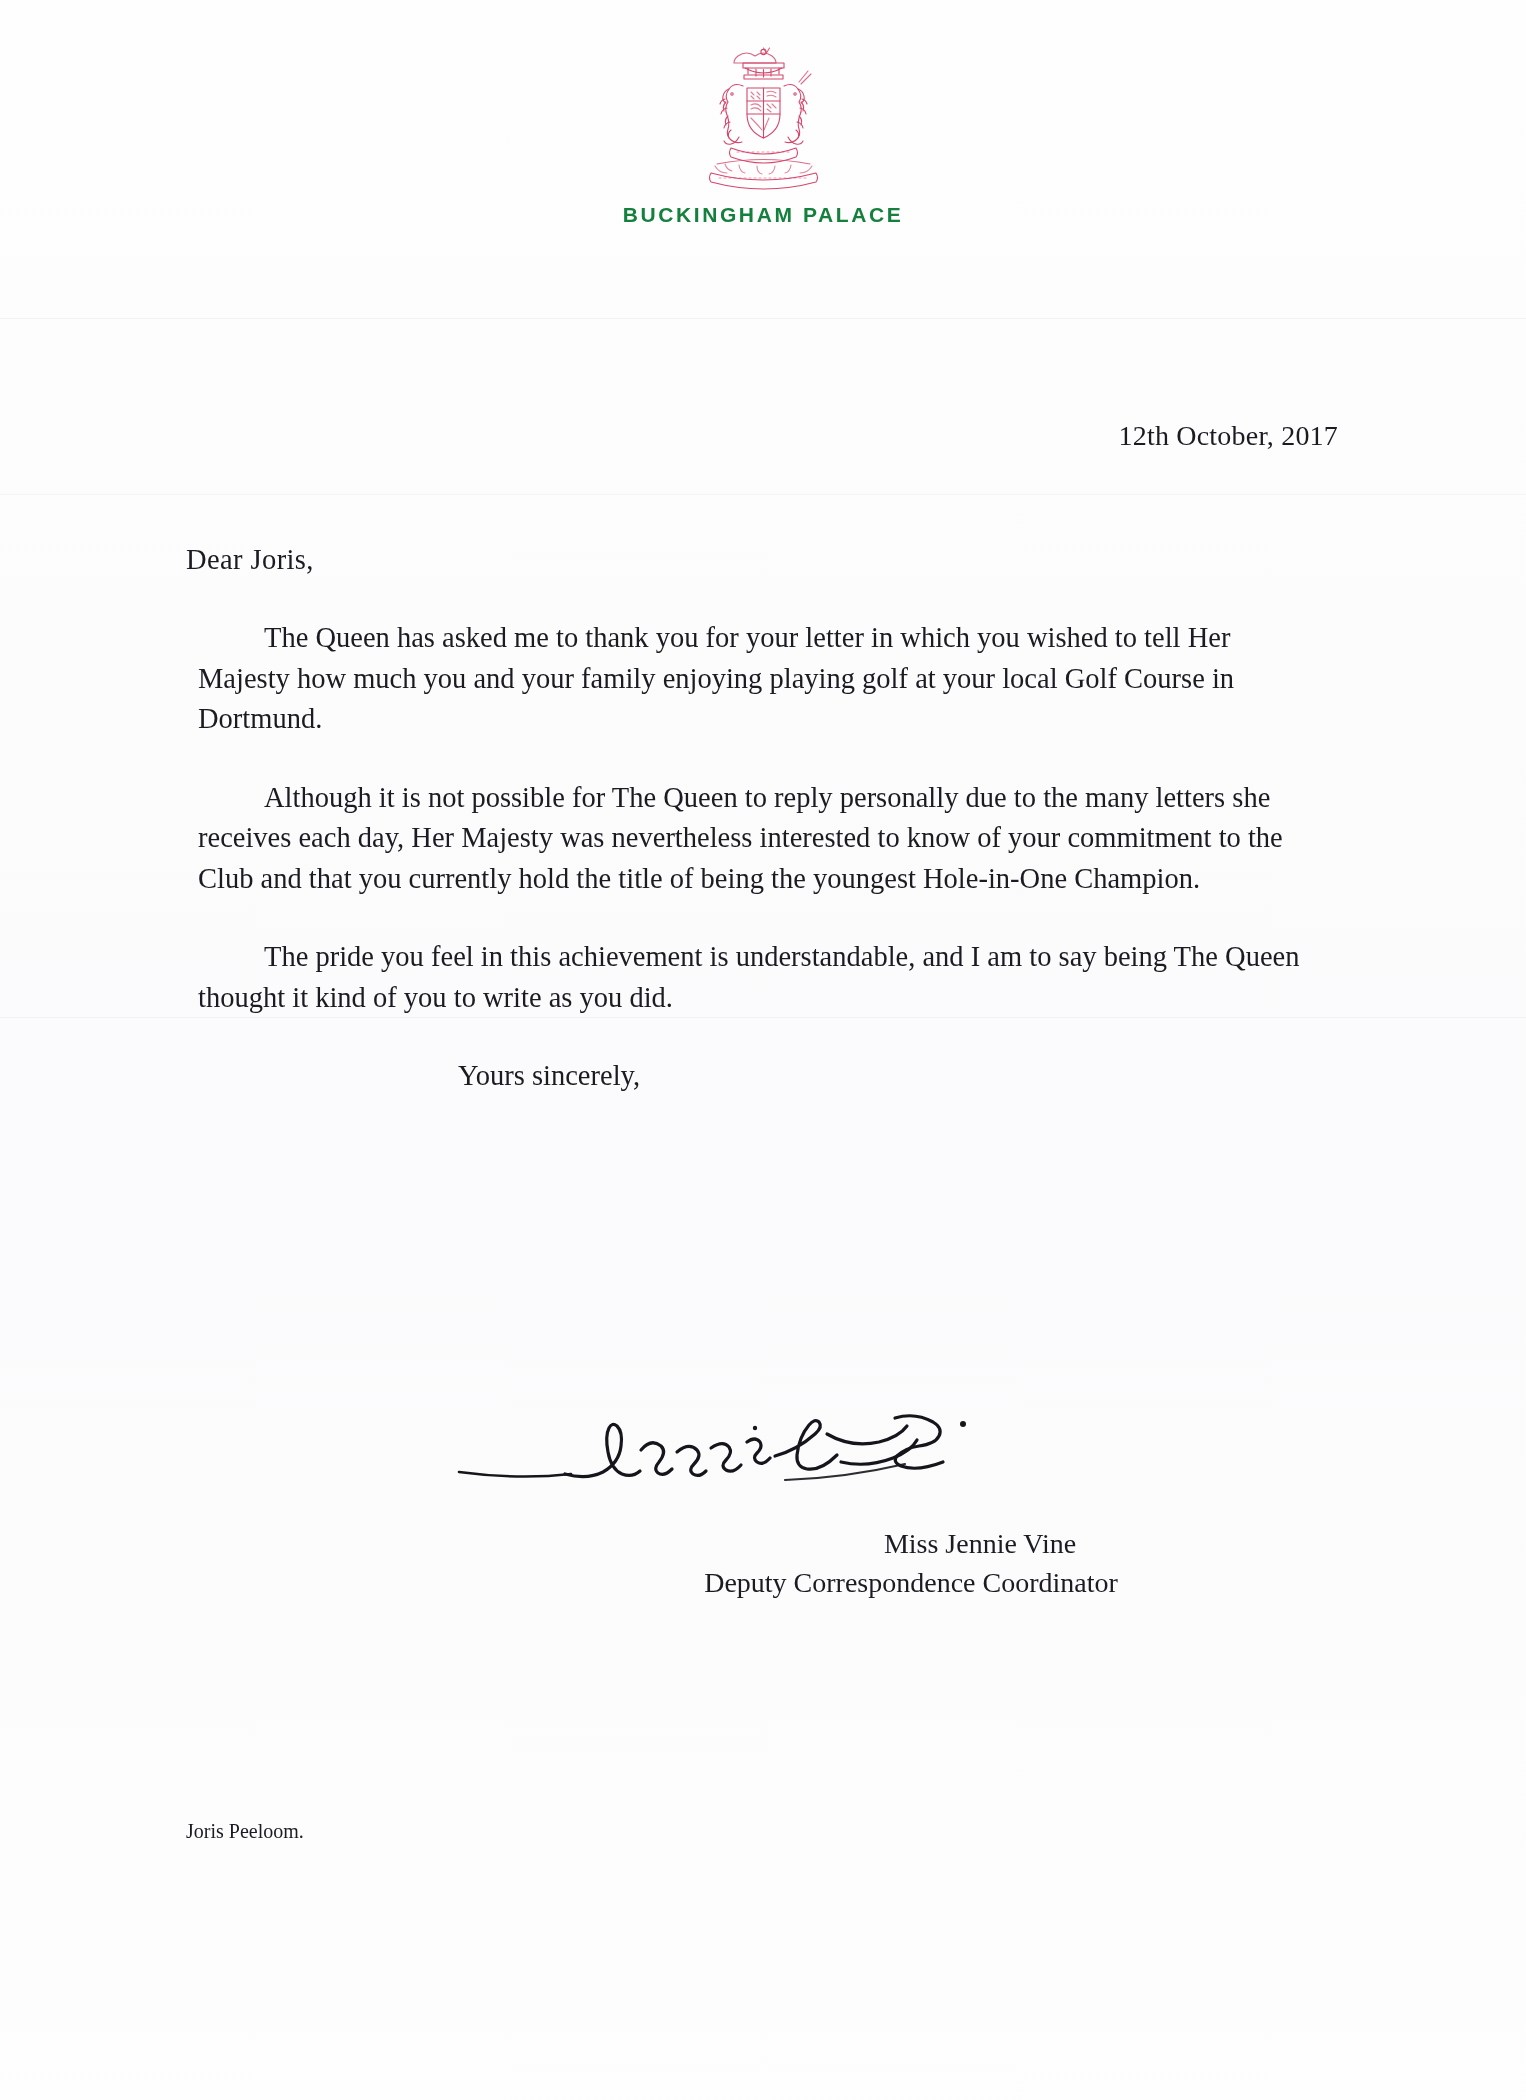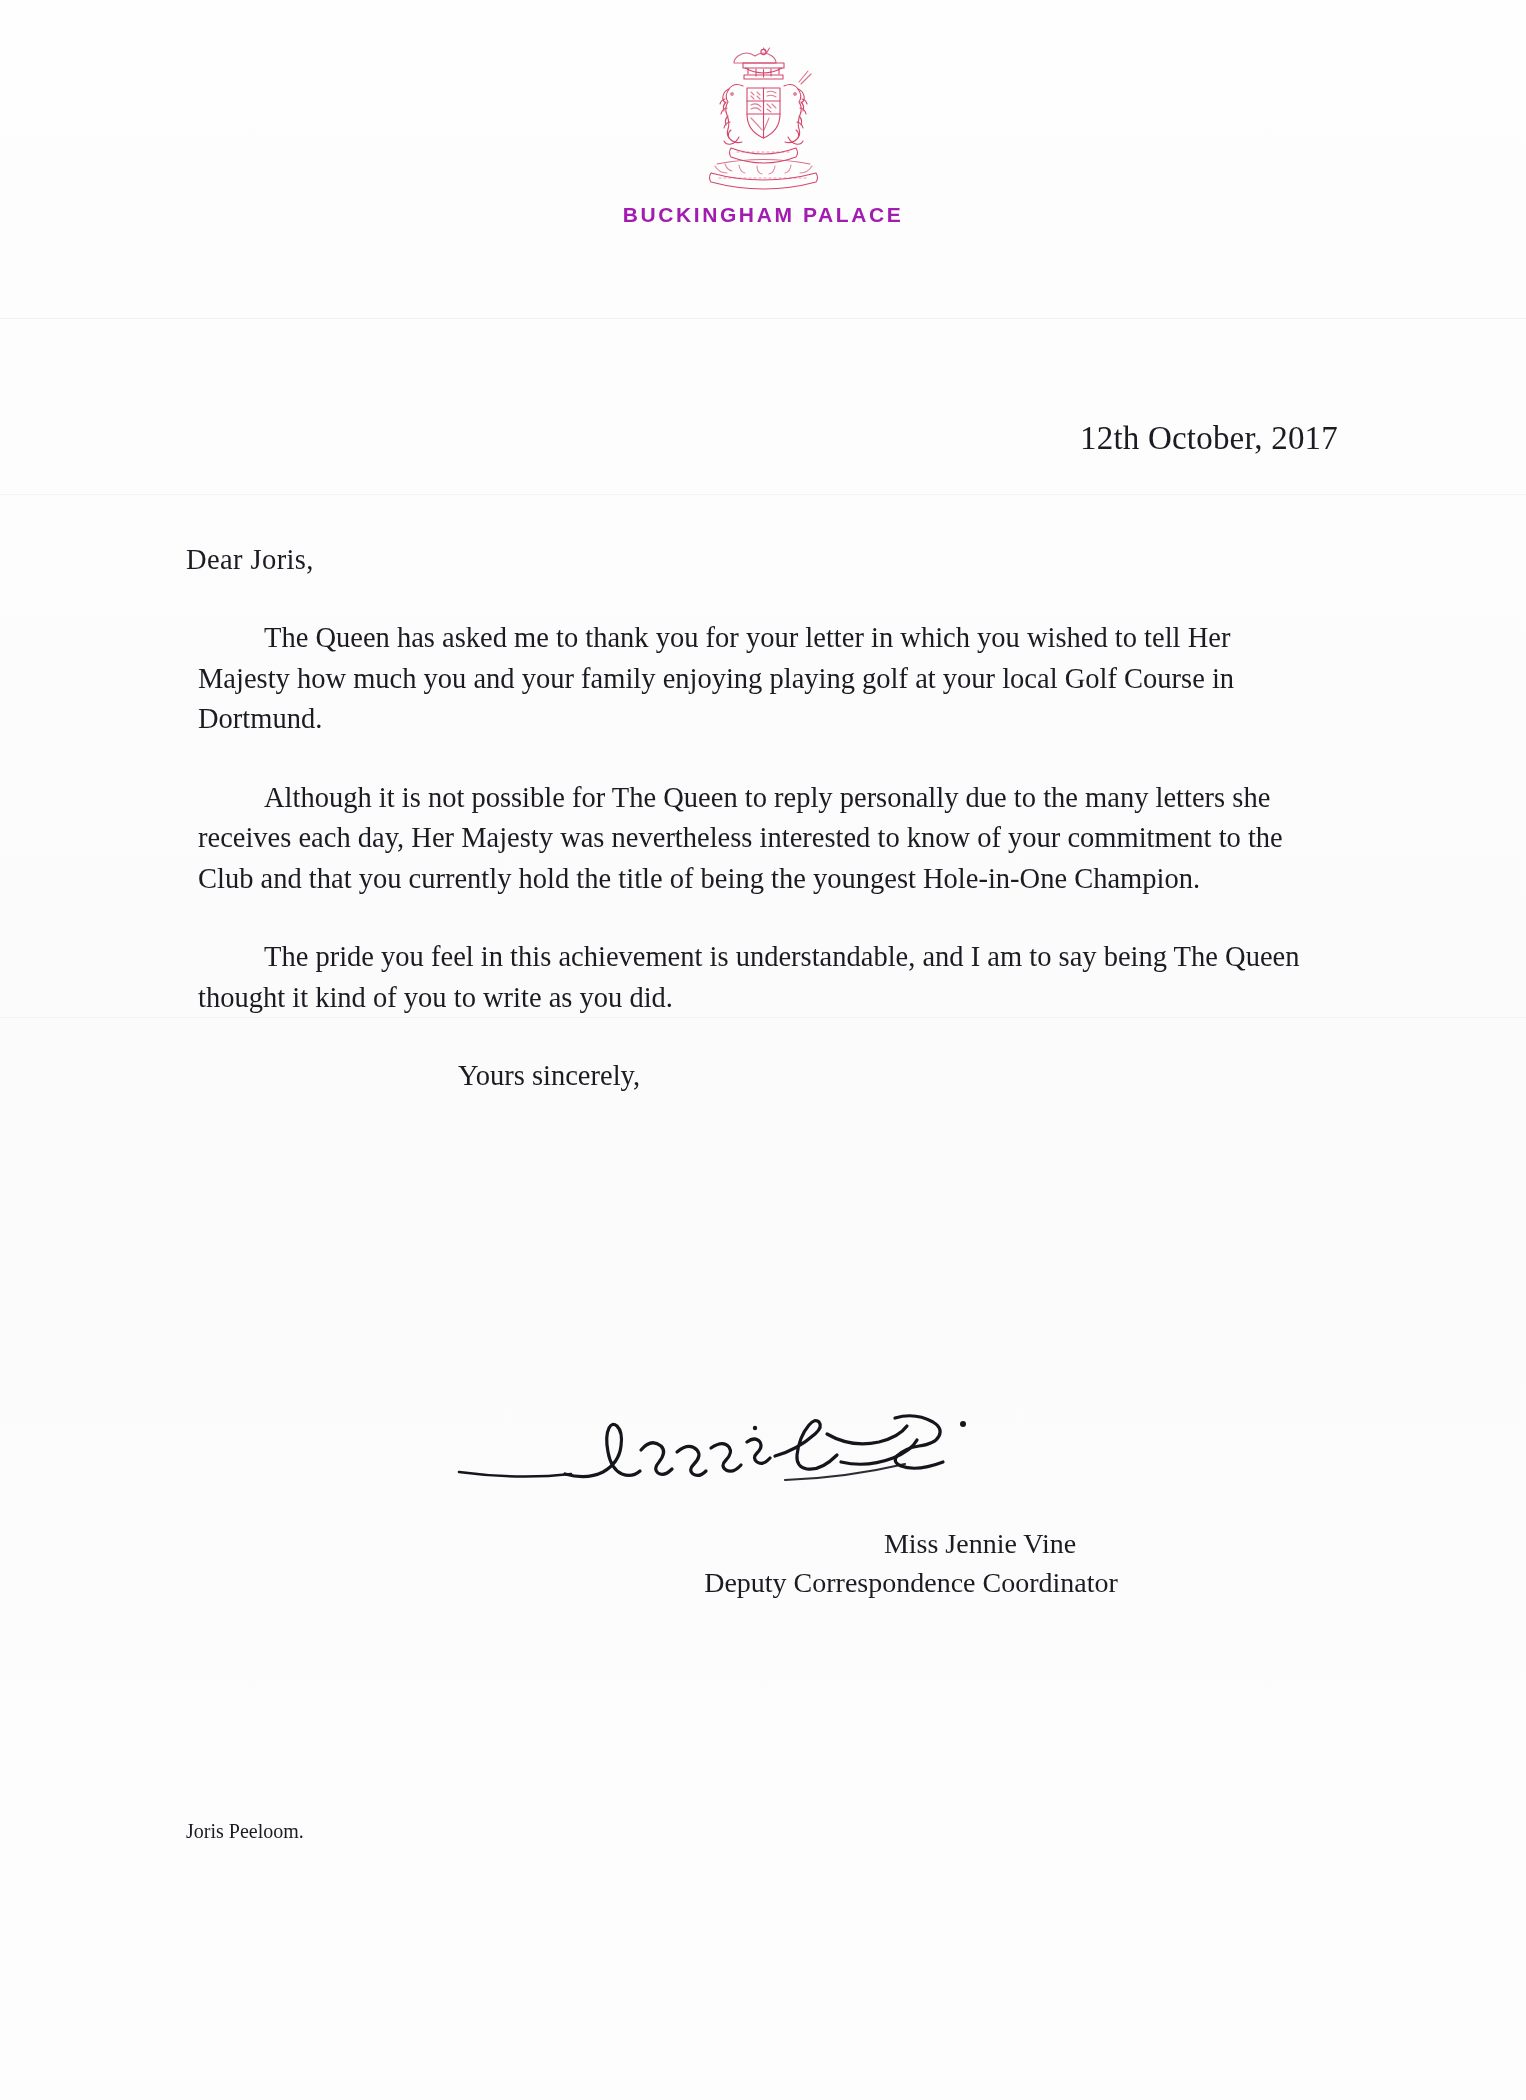--- a/index.html
+++ b/index.html
@@ -57,29 +57,29 @@
   .letterhead {
     position: absolute;
     top: 203px;
     left: 0;
     right: 0;
     text-align: center;
     font-family: "Liberation Sans", sans-serif;
     font-weight: bold;
     font-size: 21px;
     letter-spacing: 2.6px;
-    color: #a21caf;
+    color: #15803d;
   }
 
   
   .date {
     position: absolute;
     top: 420px;
     right: 188px;
-    font-size: 33px;
+    font-size: 28px;
     letter-spacing: 0.2px;
   }
   .letter {
     position: absolute;
     top: 540px;
     left: 186px;
     width: 1140px;
     font-size: 28.5px;
     line-height: 1.42;
   }

